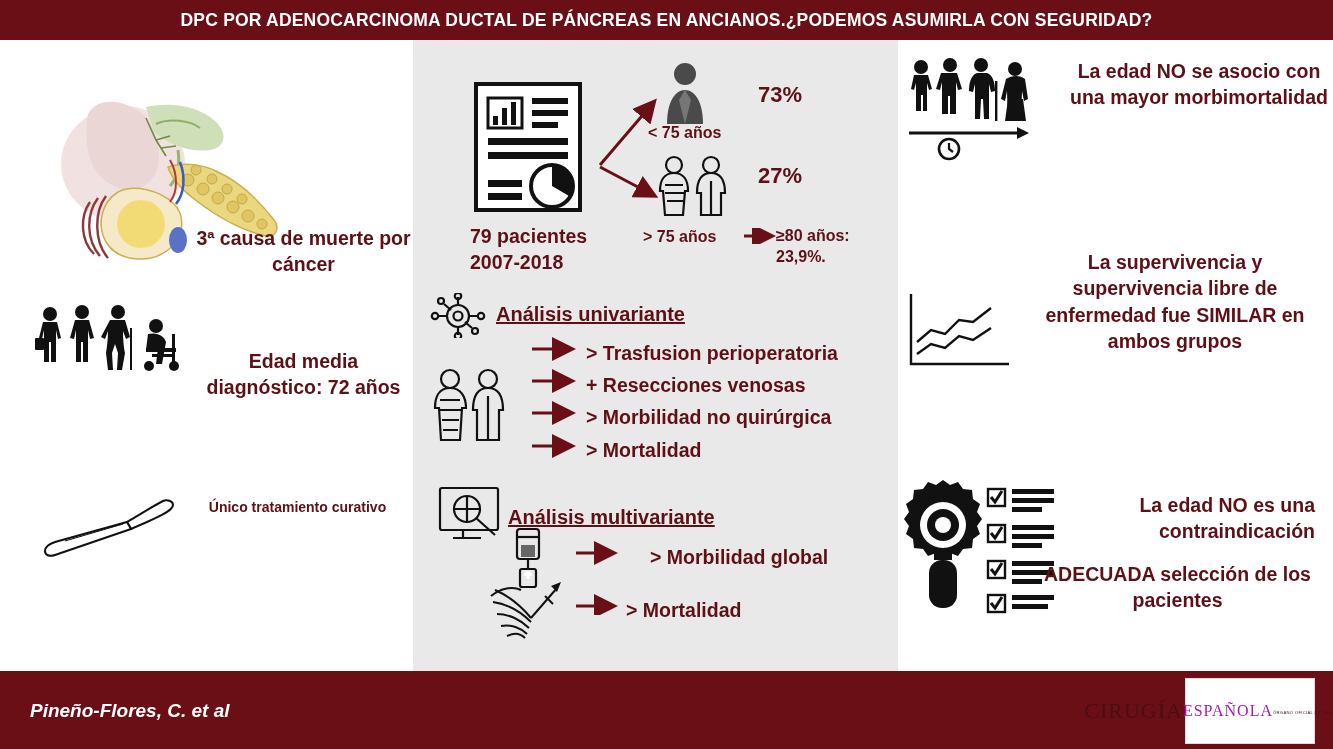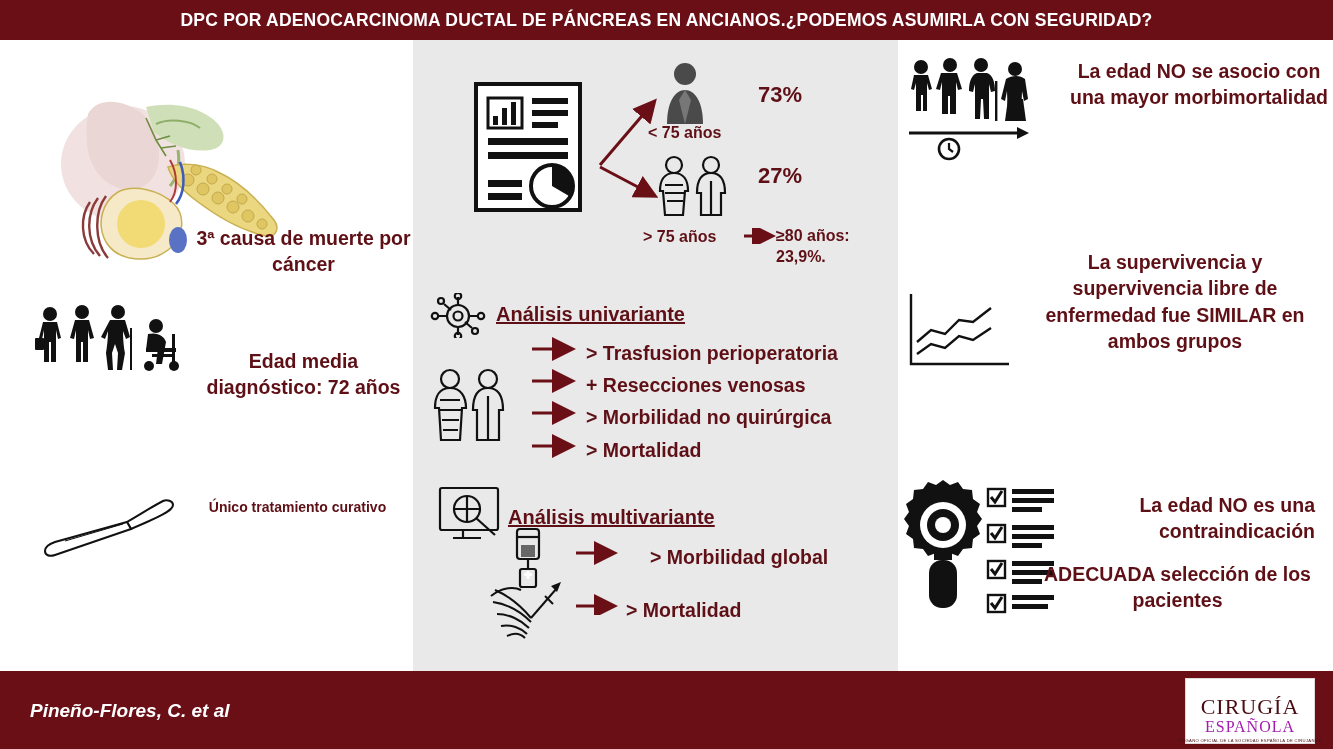--- a/index.html
+++ b/index.html
@@ -23,21 +23,21 @@
     position:absolute;left:0;top:671px;width:1333px;height:78px;
     background:#6b0f17;
   }
   .footer-author{
     position:absolute;left:30px;top:700px;
     color:#ffffff;font-size:19px;font-weight:bold;font-style:italic;
   }
   .logo-box{
     position:absolute;left:1185px;top:678px;width:128px;height:64px;
     background:#ffffff;border:1px solid #e4d9da;
-    display:flex;flex-direction:column;align-items:center;justify-content:flex-end;
+    display:flex;flex-direction:row;align-items:center;justify-content:center;
   }
   .logo-line1{
     font-family:"Liberation Serif", serif;
     font-size:22px;color:#4a0d12;letter-spacing:1px;line-height:1;
   }
   .logo-line2{
     font-family:"Liberation Serif", serif;
     font-size:16px;color:#a21caf;letter-spacing:1px;line-height:1.1;
   }
   .logo-line3{
@@ -192,20 +192,22 @@
       <rect x="18" y="58" width="80" height="7"></rect>
       <rect x="18" y="72" width="80" height="7"></rect>
       <rect x="18" y="100" width="34" height="7"></rect>
       <rect x="18" y="113" width="34" height="7"></rect>
     </g>
     <circle cx="82" cy="106" r="21" fill="none" stroke="#111" stroke-width="4"></circle>
     <path d="M82 106 L82 85 A21 21 0 0 1 99 116 Z" fill="#111"></path>
   </svg>
 </div>
 <div class="txt c-patients">
+  <div>79 pacientes</div>
+  <div>2007-2018</div>
 </div>
 
 <svg style="position:absolute;left:598px;top:95px;width:70px;height:140px;">
   <defs>
     <marker id="ah" markerWidth="8" markerHeight="8" refX="6" refY="4" orient="auto">
       <path d="M0,0 L8,4 L0,8 z" fill="#6b0f17"></path>
     </marker>
   </defs>
   <line x1="2" y1="70" x2="55" y2="8" stroke="#6b0f17" stroke-width="3" marker-end="url(#ah)"></line>
   <line x1="2" y1="72" x2="55" y2="100" stroke="#6b0f17" stroke-width="3" marker-end="url(#ah)"></line>

